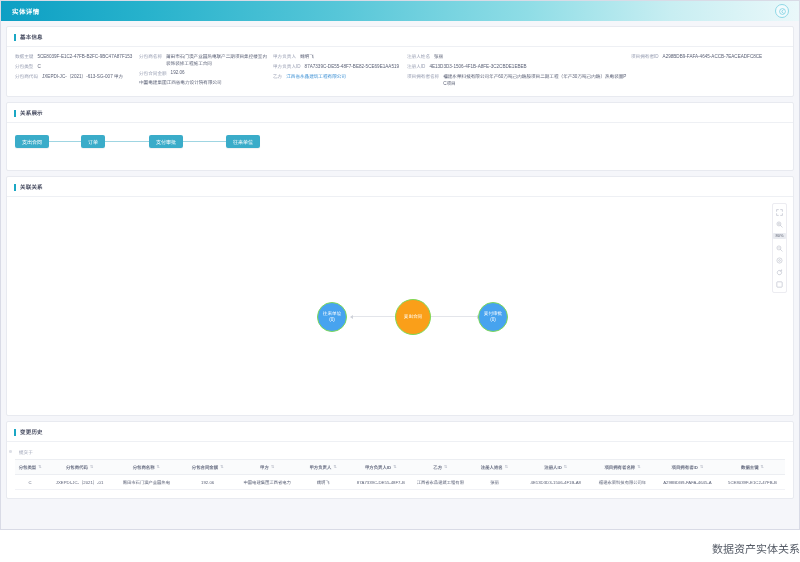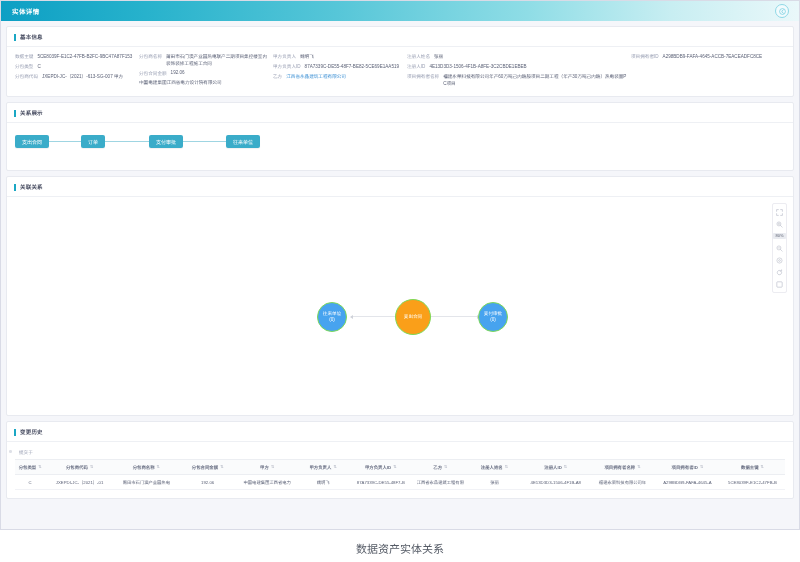--- a/index.html
+++ b/index.html
@@ -185,21 +185,21 @@
   }
   .dot-handle {
     position: absolute; left: 2px; top: 8px;
     width: 2.5px; height: 2.5px; border-radius: 50%;
     background: #dfe1e8;
   }
 
   
   .caption {
     position: absolute; left: 0; top: 540px; width: 800px;
-    text-align: center;
+    text-align: right;
     font-size: 11px; color: #555b66;
     font-family: "DejaVu Sans", "Liberation Sans", sans-serif;
   }
 </style>
 </head>
 <body>
 
 <div class="page">
 
   <div class="app-window">

